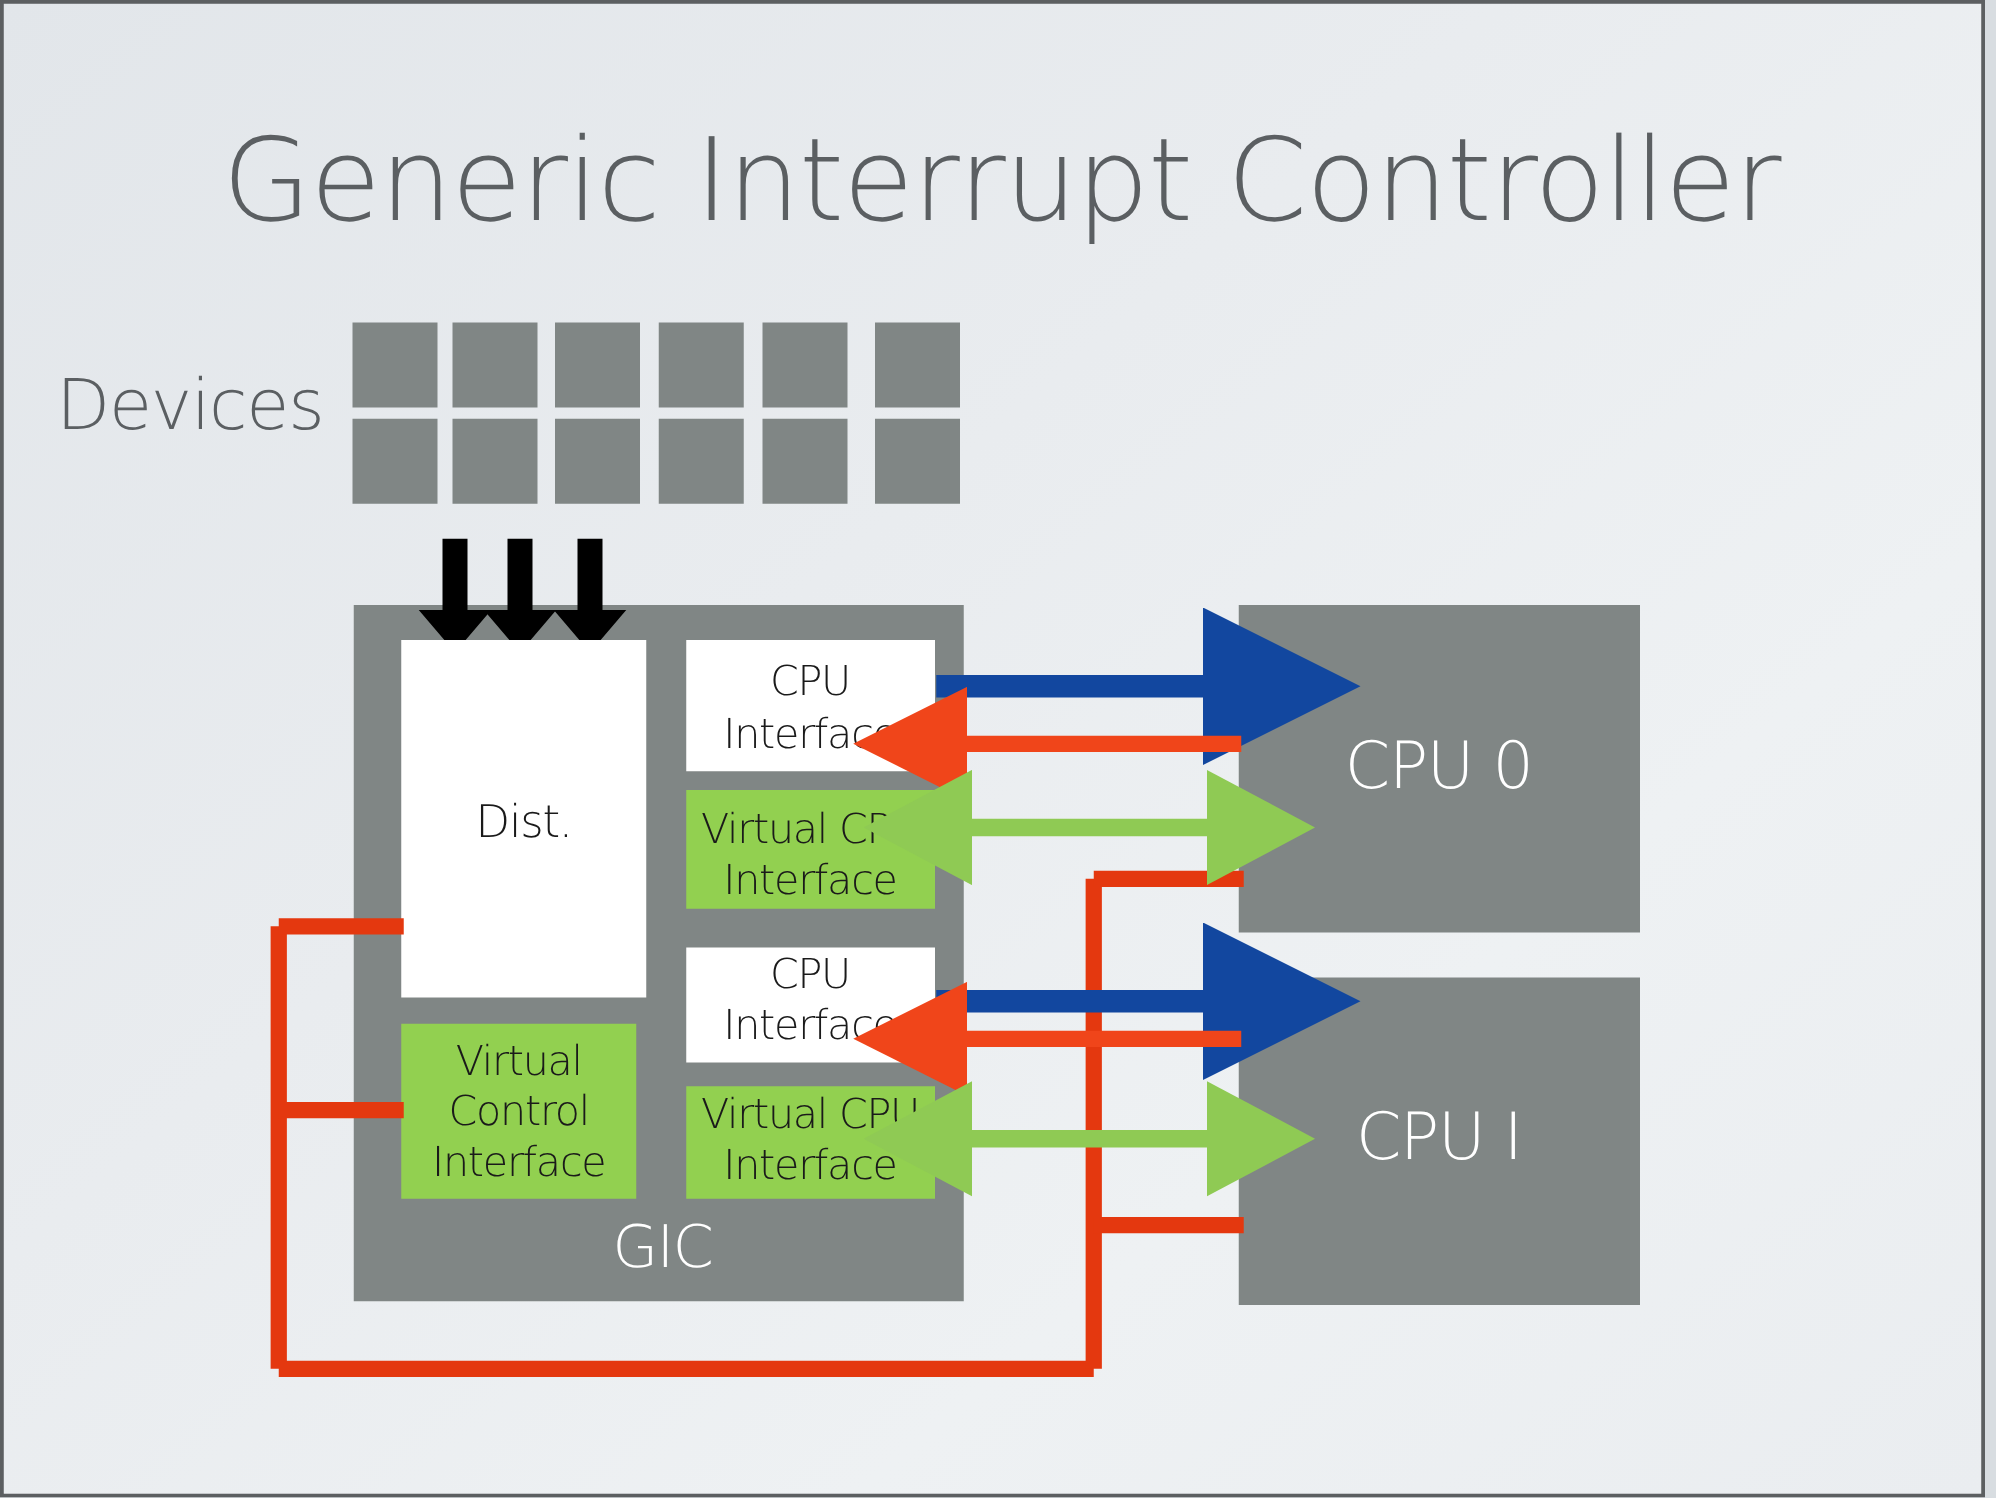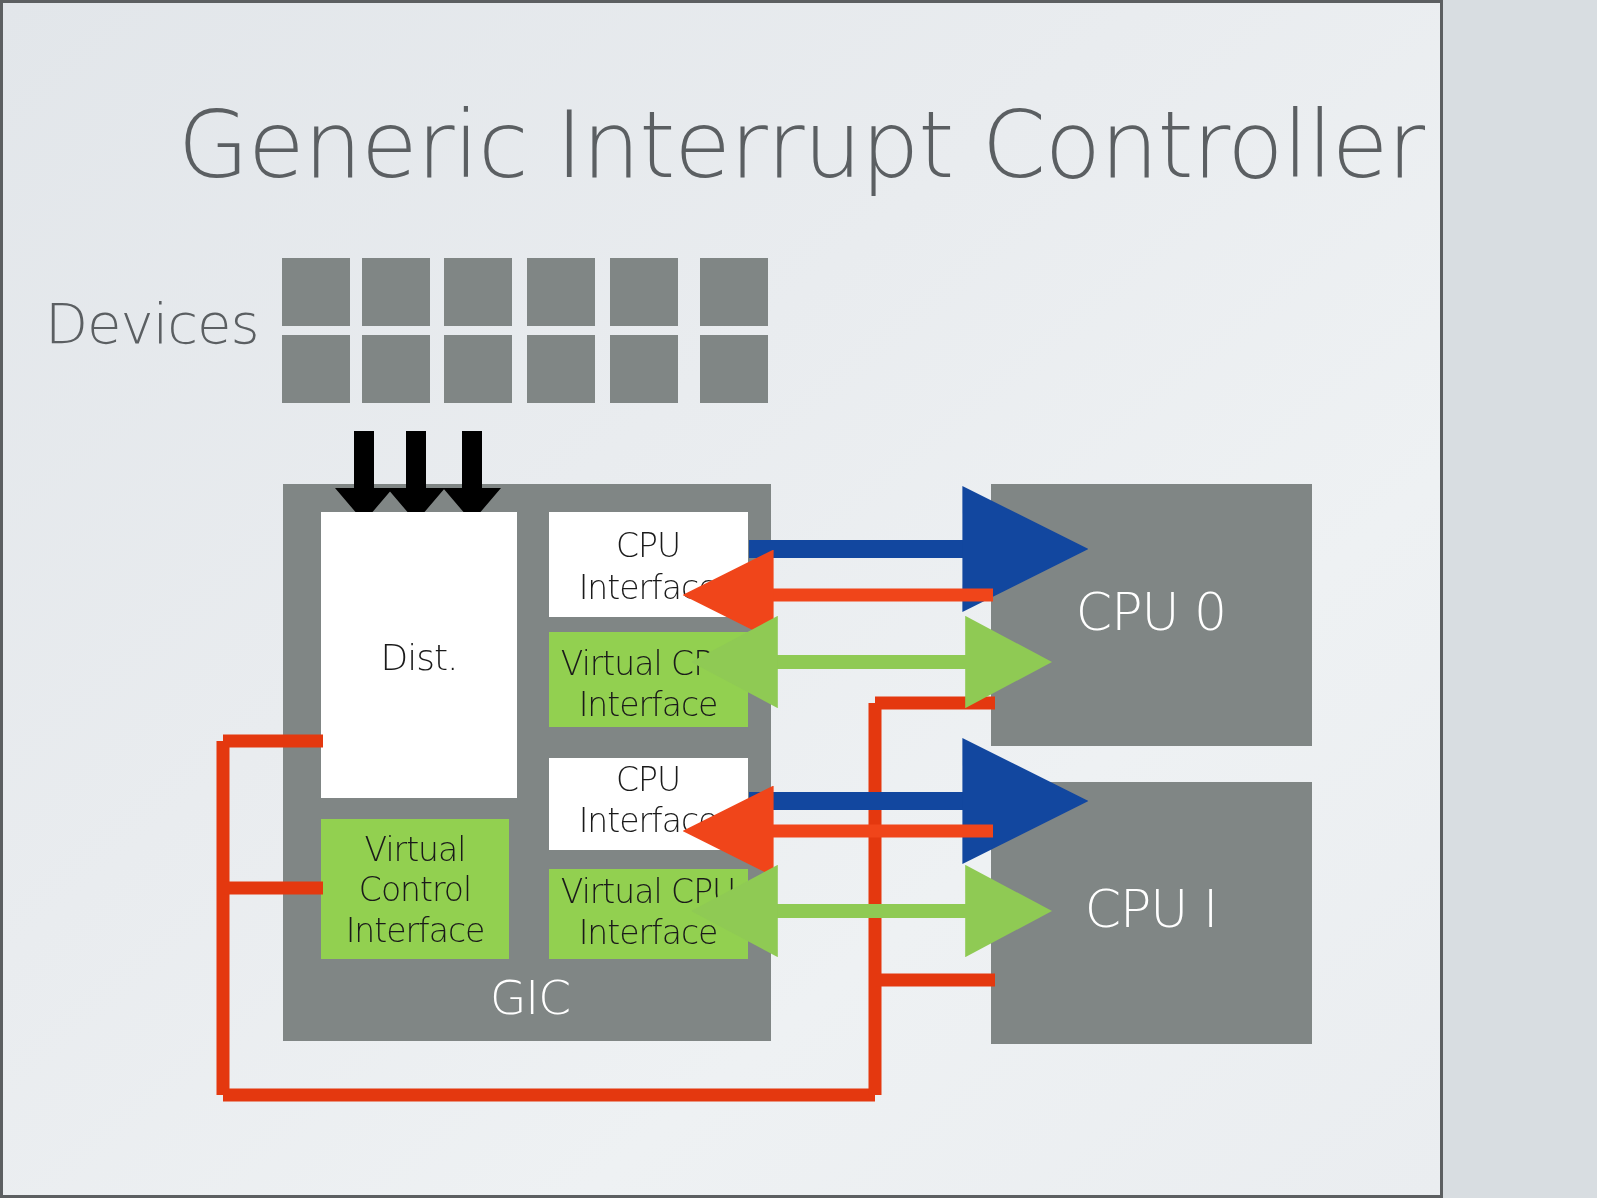--- a/index.html
+++ b/index.html
@@ -8,21 +8,21 @@
     background: #d8dde1;
   }
   body {
     width: 1597px;
     height: 1198px;
     overflow: hidden;
     font-family: "Liberation Sans", sans-serif;
   }
   #slide {
     position: relative;
-    width: 1443px;
+    width: 1588px;
     height: 1198px;
     background: linear-gradient(140deg, #e2e6ea 0%, #e9ecef 40%, #eef1f3 70%, #eaedf0 100%);
     box-sizing: border-box;
     border: 3px solid #5c5f61;
     overflow: hidden;
   }
   #diagram {
     position: absolute;
     left: 0;
     top: 0;

